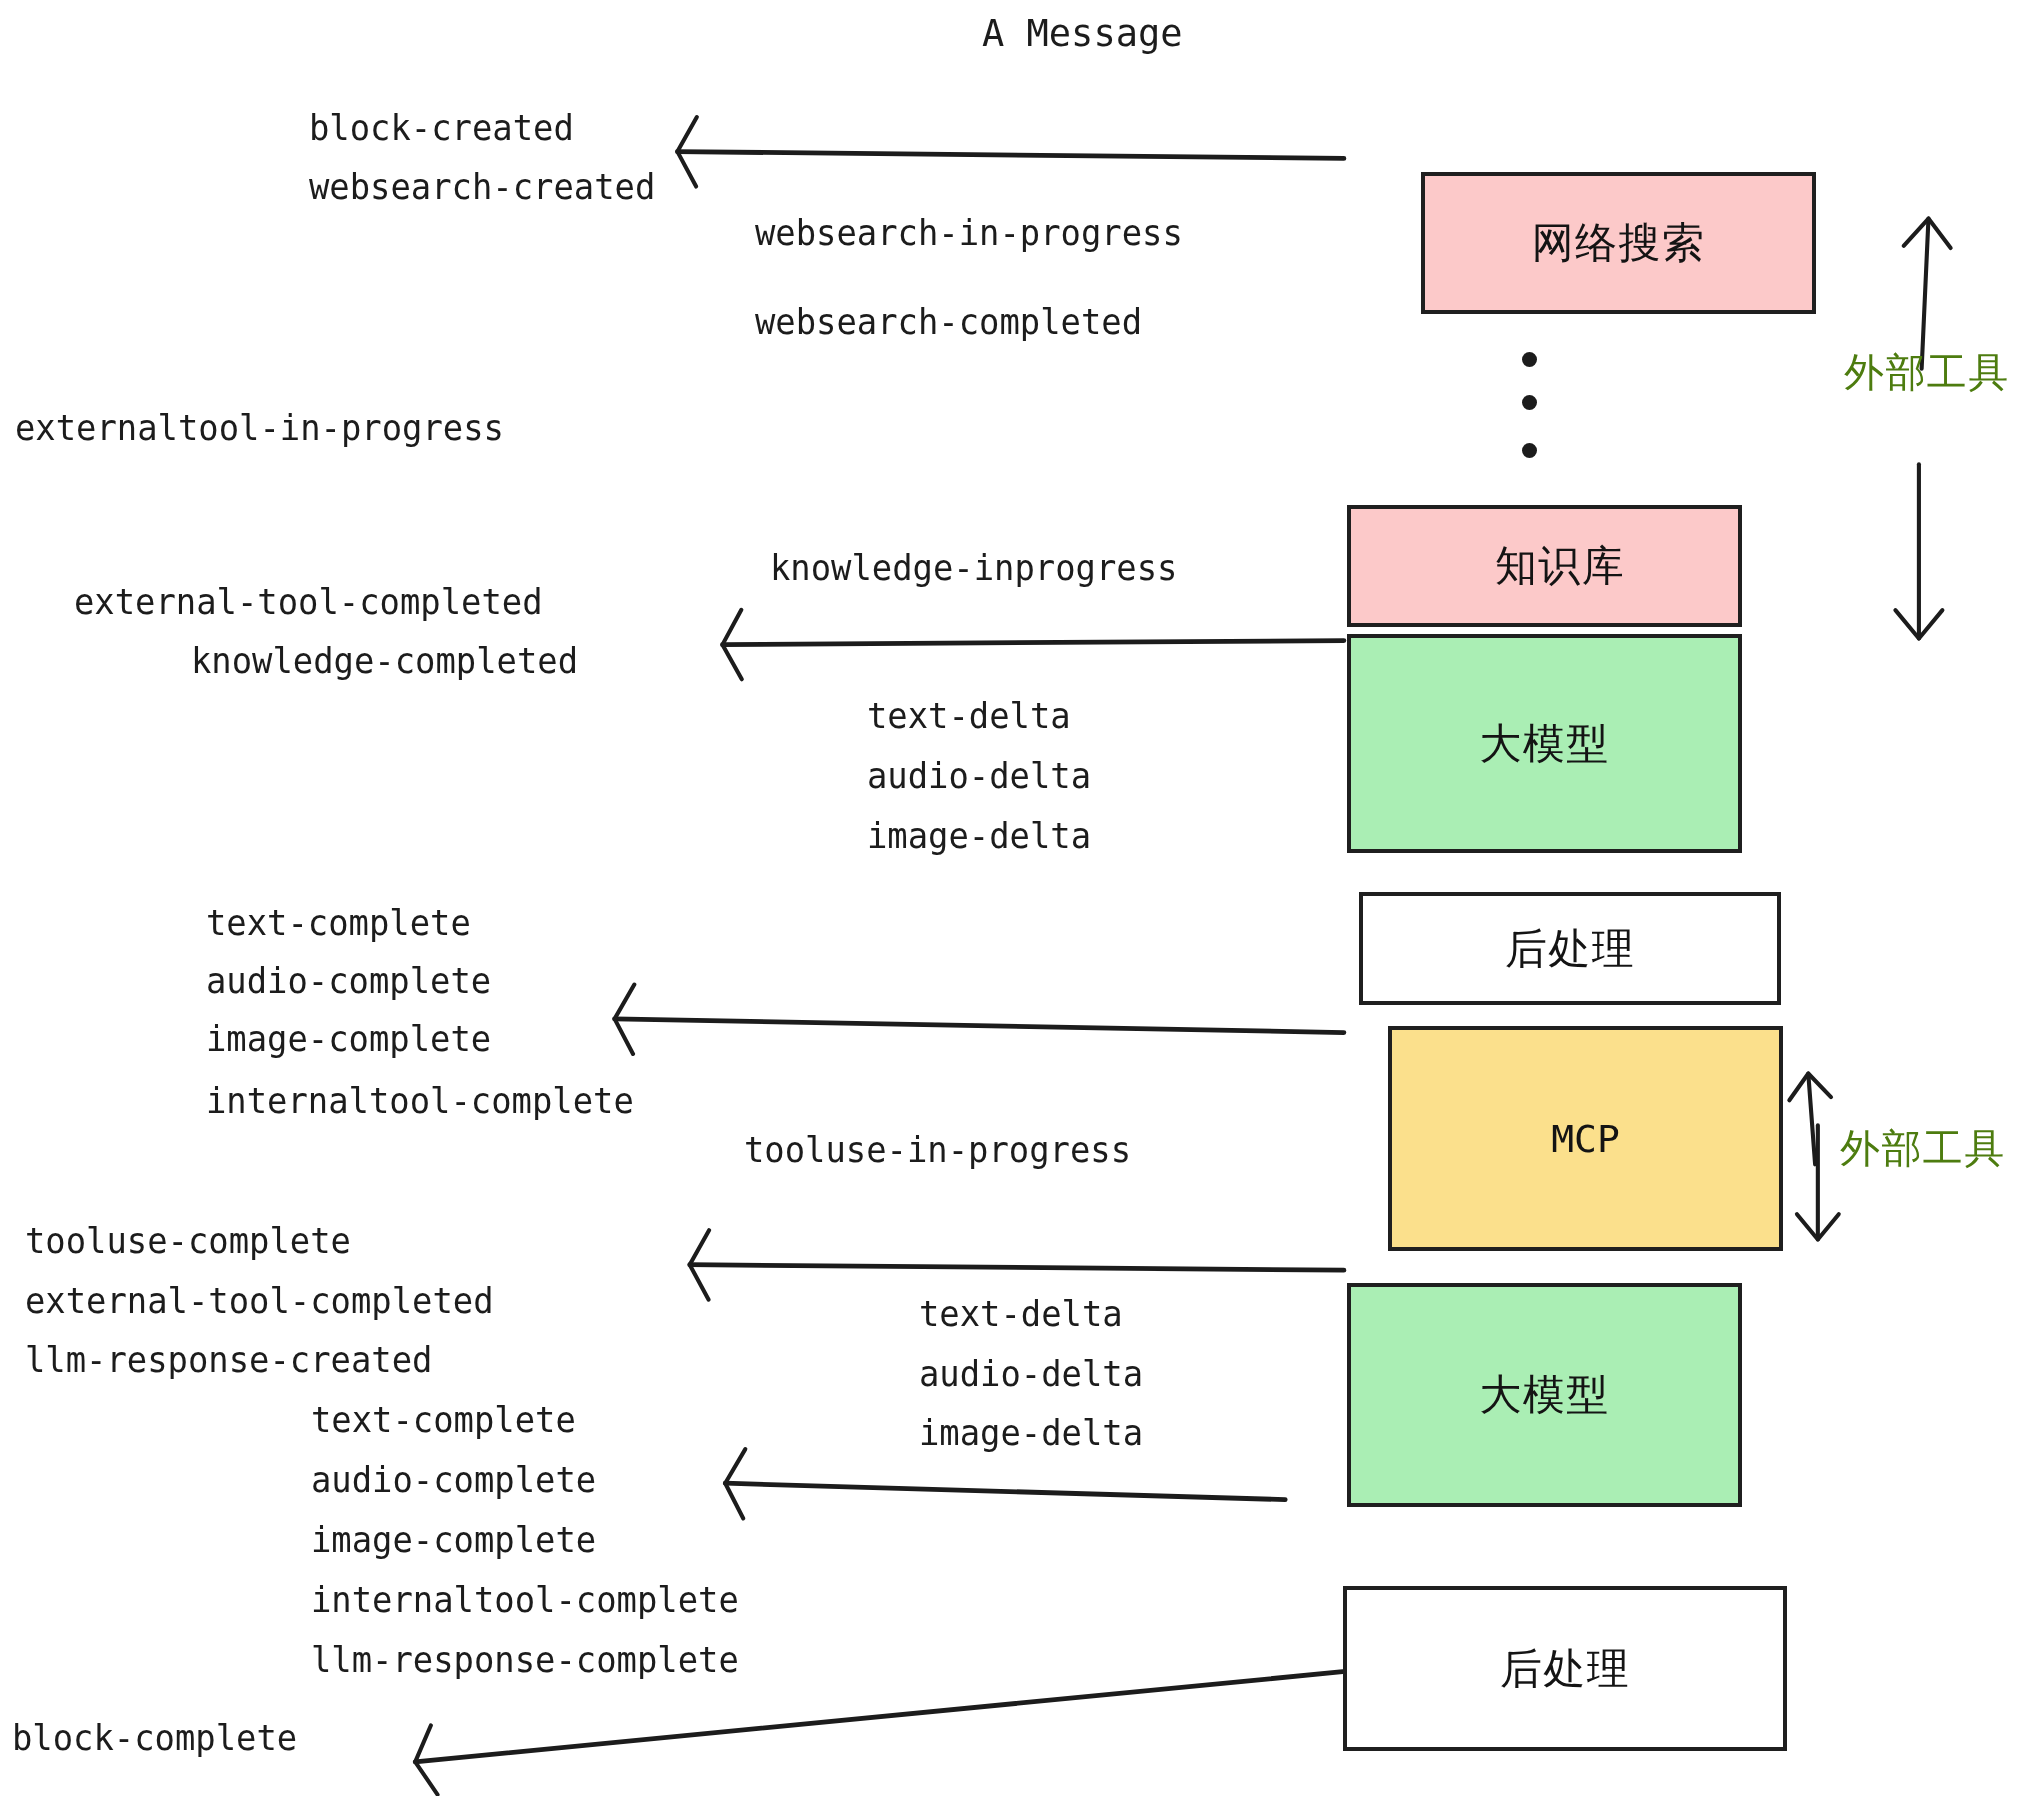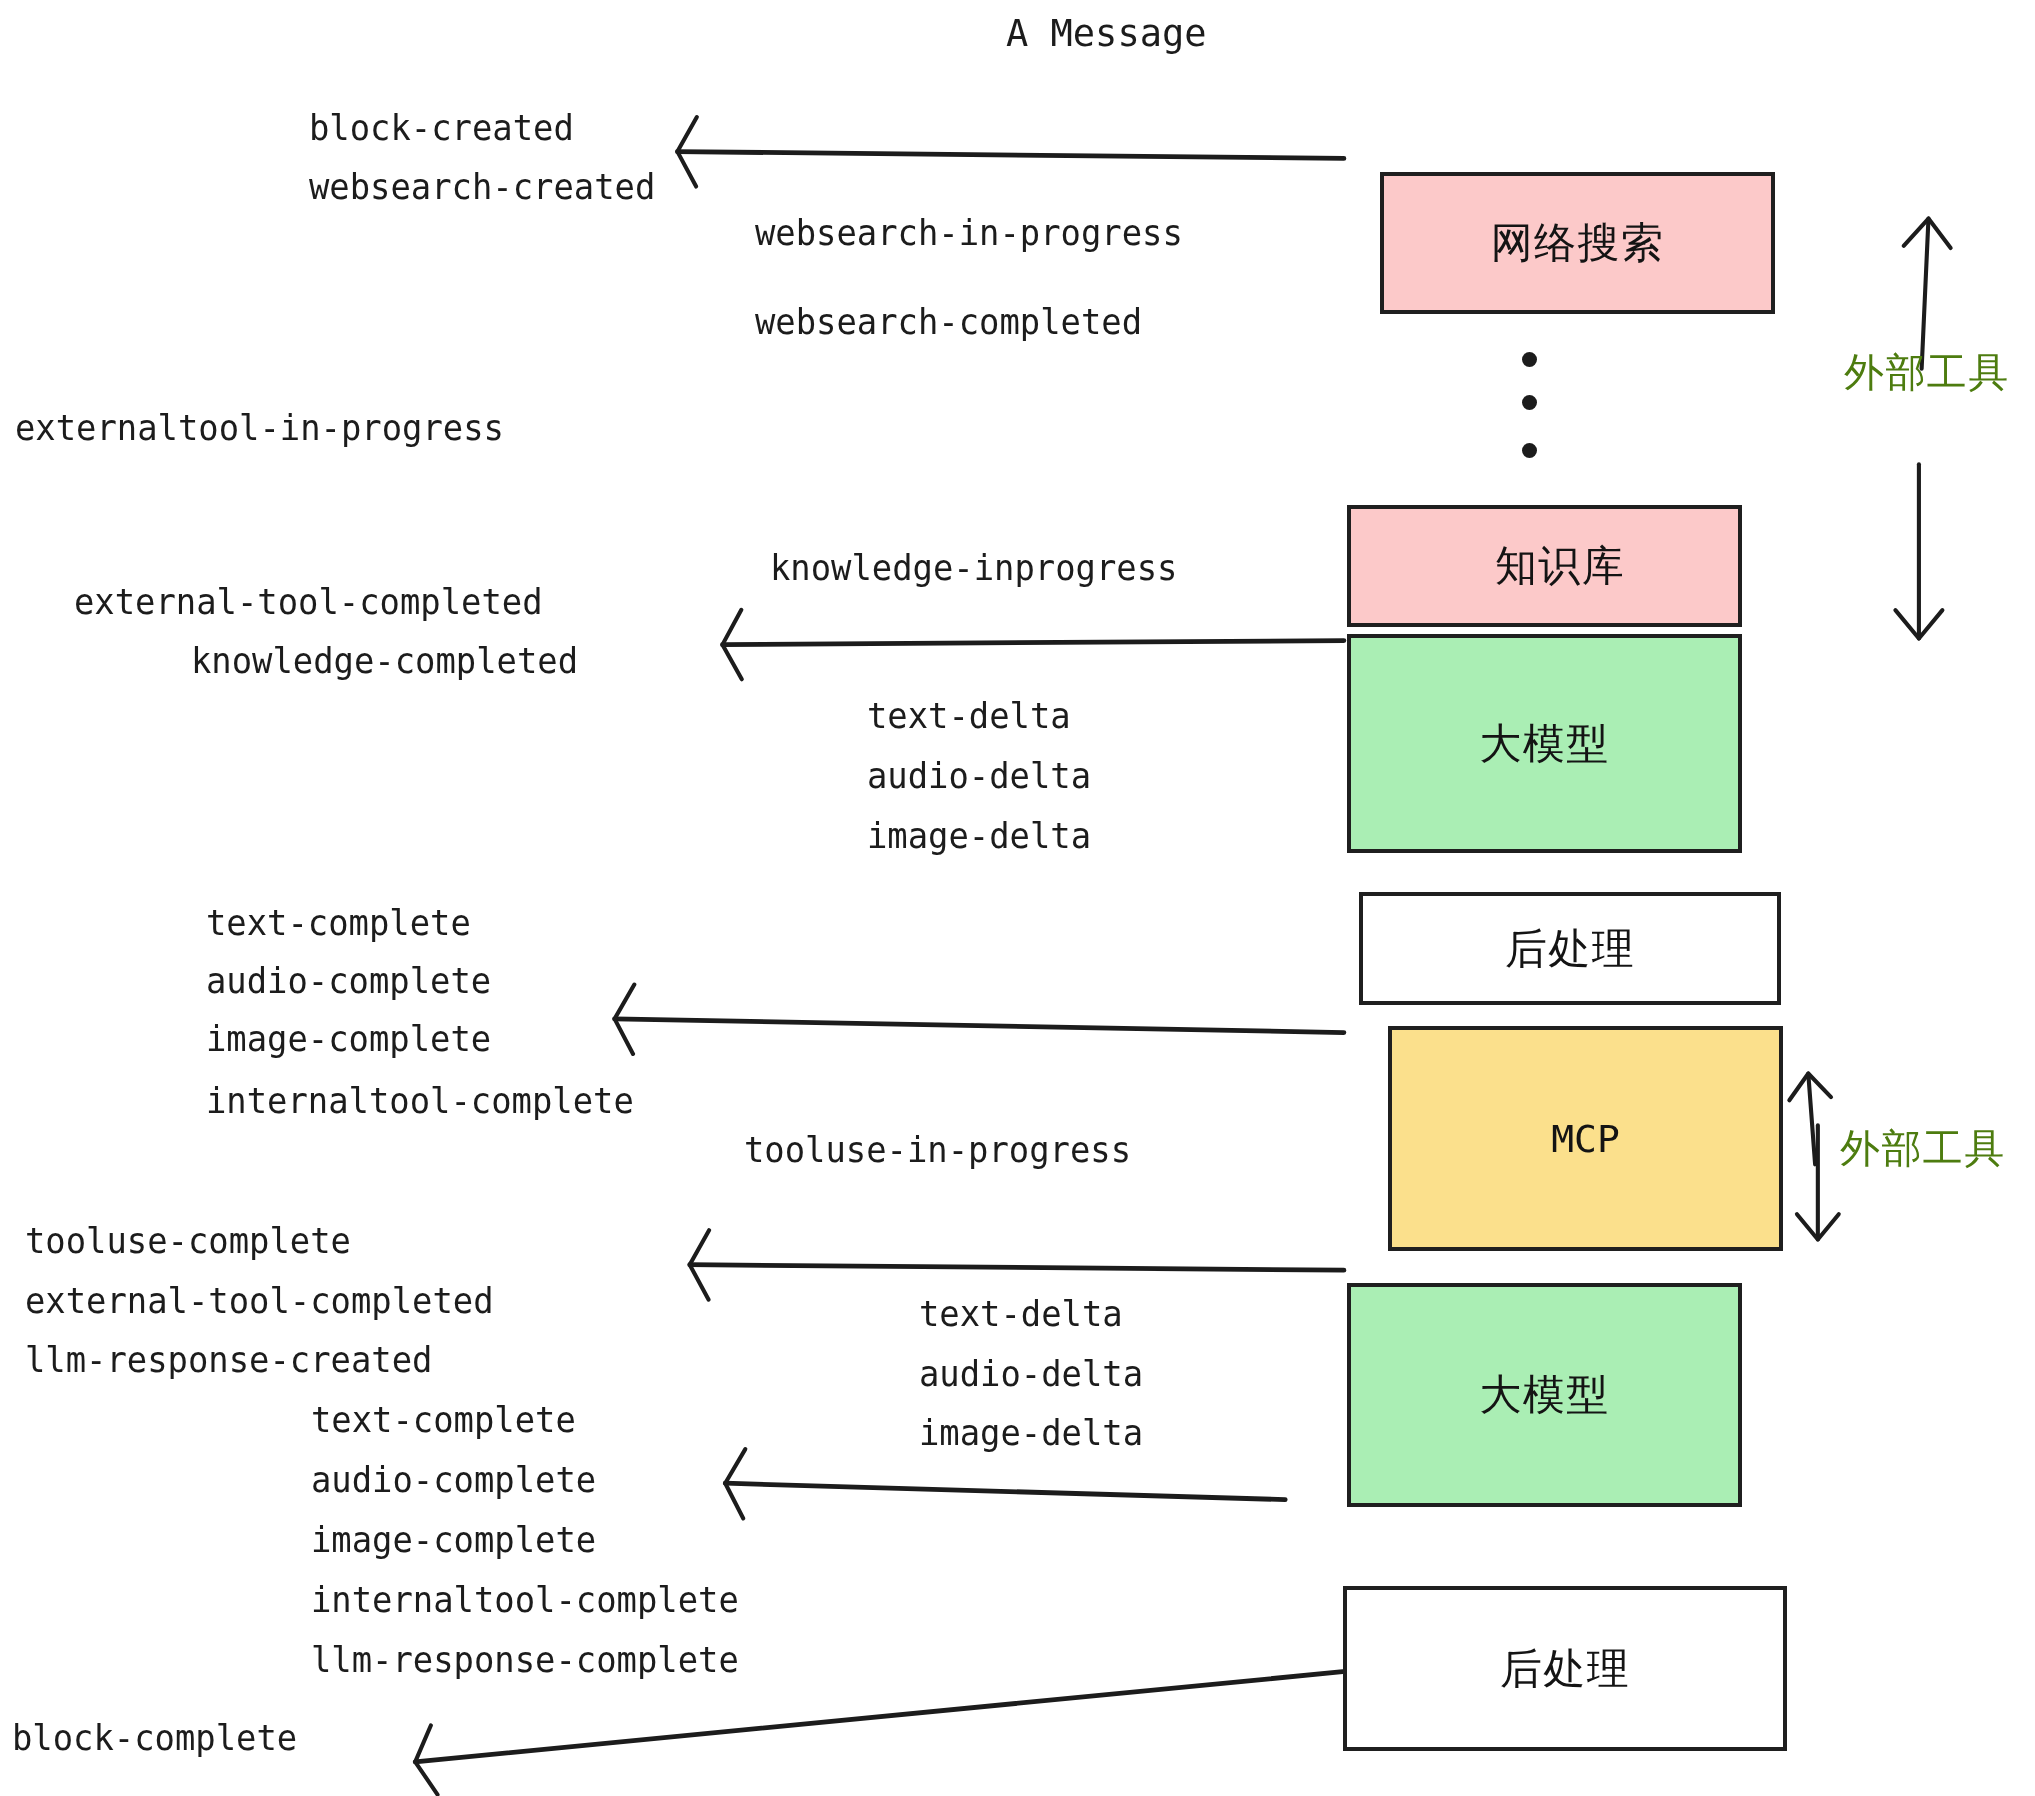--- a/index.html
+++ b/index.html
@@ -28,21 +28,20 @@
     transform: scaleX(0.94);
     transform-origin: left center;
   }
   .title {
     position: absolute;
     color: #1c1c1c;
     font-family: "DejaVu Sans Mono", "Liberation Mono", monospace;
     font-size: 37px;
     line-height: 1;
     white-space: pre;
-    margin-left: 24px;
   }
 
   
   .node {
     position: absolute;
     box-sizing: border-box;
     border: 4.8px solid #1f1f1f;
     display: flex;
     align-items: center;
     justify-content: center;
@@ -110,21 +109,21 @@
       <path d="M 2856.496082657541 363.12777077376325 L 2824 320 L 2787.7252993038396 360.0018260758677" fill="none" stroke="#1c1c1c" stroke-width="6" stroke-linecap="round" stroke-linejoin="round"></path>
       <line x1="2810" y1="680" x2="2810" y2="935" stroke="#1c1c1c" stroke-width="6" stroke-linecap="round"></line>
       <path d="M 2775.5791045535707 893.3922848901074 L 2810 935 L 2844.4208954464293 893.3922848901074" fill="none" stroke="#1c1c1c" stroke-width="6" stroke-linecap="round" stroke-linejoin="round"></path>
       <line x1="2648" y1="1572" x2="2658" y2="1705" stroke="#1c1c1c" stroke-width="6" stroke-linecap="round"></line>
       <path d="M 2681.283204948897 1606.586533048713 L 2648 1572 L 2620.262740236293 1611.1745379143222" fill="none" stroke="#1c1c1c" stroke-width="6" stroke-linecap="round" stroke-linejoin="round"></path>
       <line x1="2662" y1="1648" x2="2662" y2="1815" stroke="#1c1c1c" stroke-width="6" stroke-linecap="round"></line>
       <path d="M 2631.403648492063 1778.015364346762 L 2662 1815 L 2692.596351507937 1778.015364346762" fill="none" stroke="#1c1c1c" stroke-width="6" stroke-linecap="round" stroke-linejoin="round"></path>
     </svg>
 
   <div id="node-layer">
-      <div class="node" style="left: 1380px; top: 172px; width: 395px; height: 142px; background: rgb(252, 201, 201);">网络搜索</div>
+      <div class="node" style="left: 1421px; top: 172px; width: 395px; height: 142px; background: rgb(252, 201, 201);">网络搜索</div>
       <div class="node" style="left: 1347px; top: 505px; width: 395px; height: 122px; background: rgb(252, 201, 201); padding-left: 31px;">知识库</div>
       <div class="node" style="left: 1347px; top: 634px; width: 395px; height: 219px; background: rgb(170, 238, 180);">大模型</div>
       <div class="node" style="left: 1359px; top: 892px; width: 422px; height: 113px; background: rgb(255, 255, 255);">后处理</div>
       <div class="node mcp-node" style="left: 1347px; top: 1026px; width: 395px; height: 225px; background: rgb(251, 224, 140);">MCP</div>
       <div class="node" style="left: 1347px; top: 1283px; width: 395px; height: 224px; background: rgb(170, 238, 180);">大模型</div>
       <div class="node" style="left: 1343px; top: 1586px; width: 444px; height: 165px; background: rgb(255, 255, 255);">后处理</div>
     </div>
 
   <div id="dots-layer">
       <div class="dot" style="left: 1522px; top: 352px;"></div>

